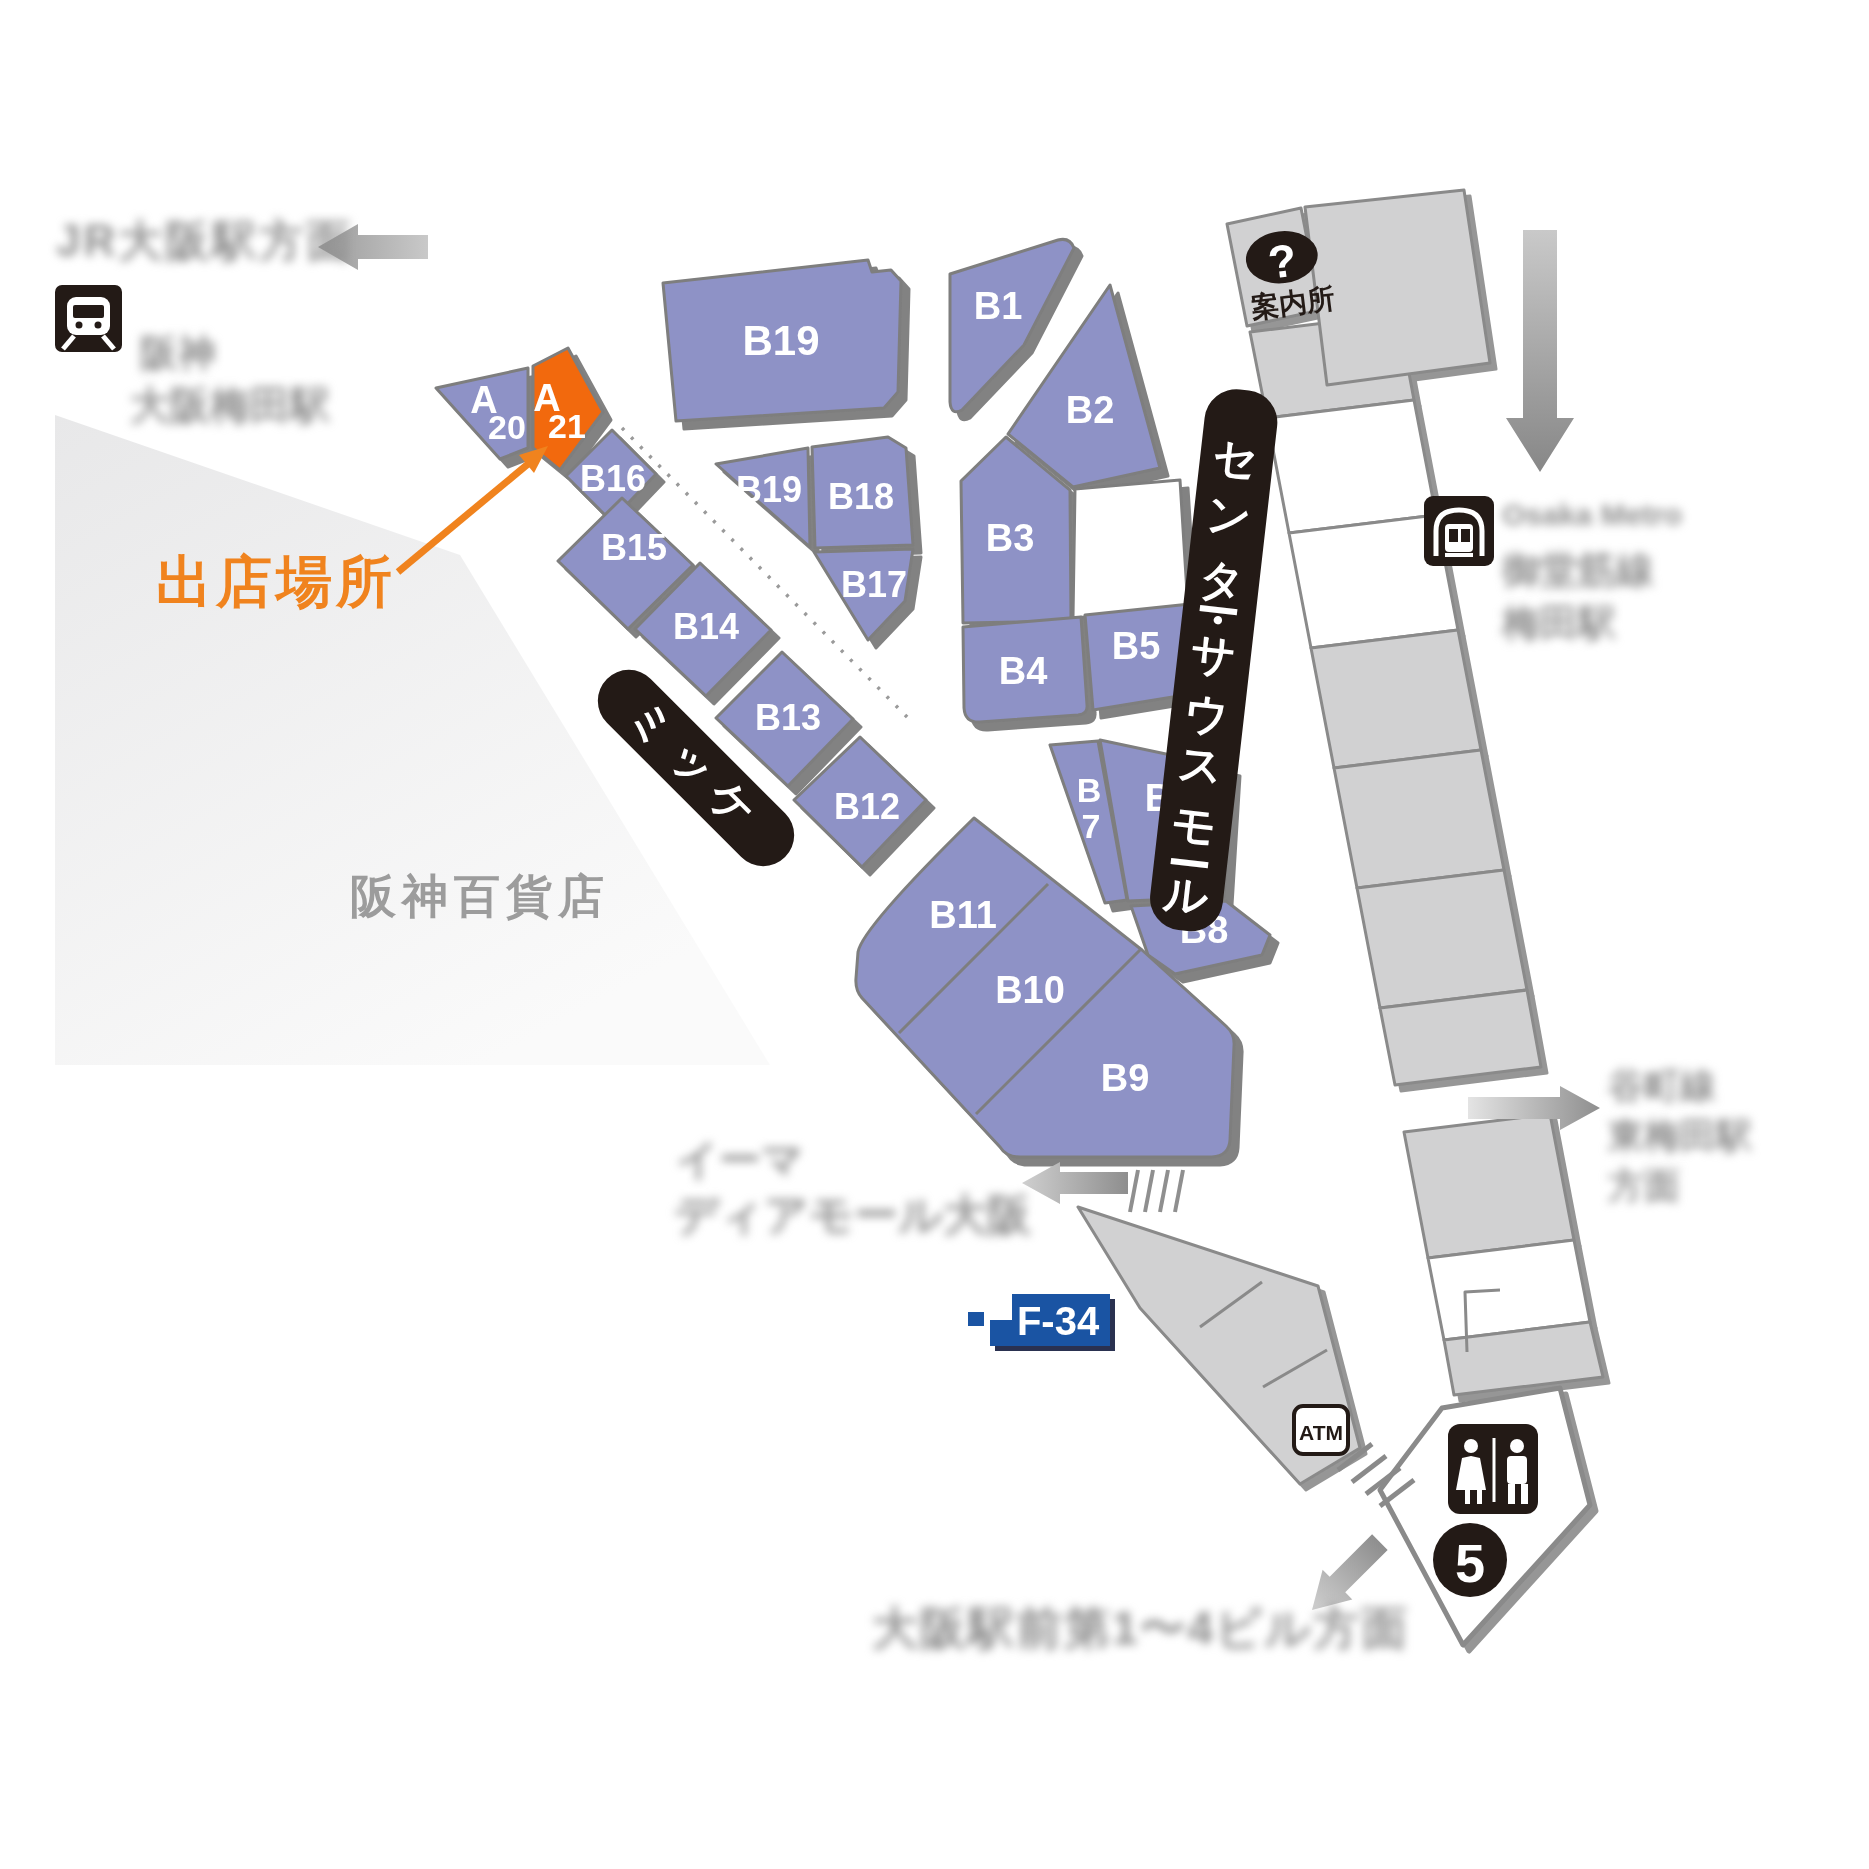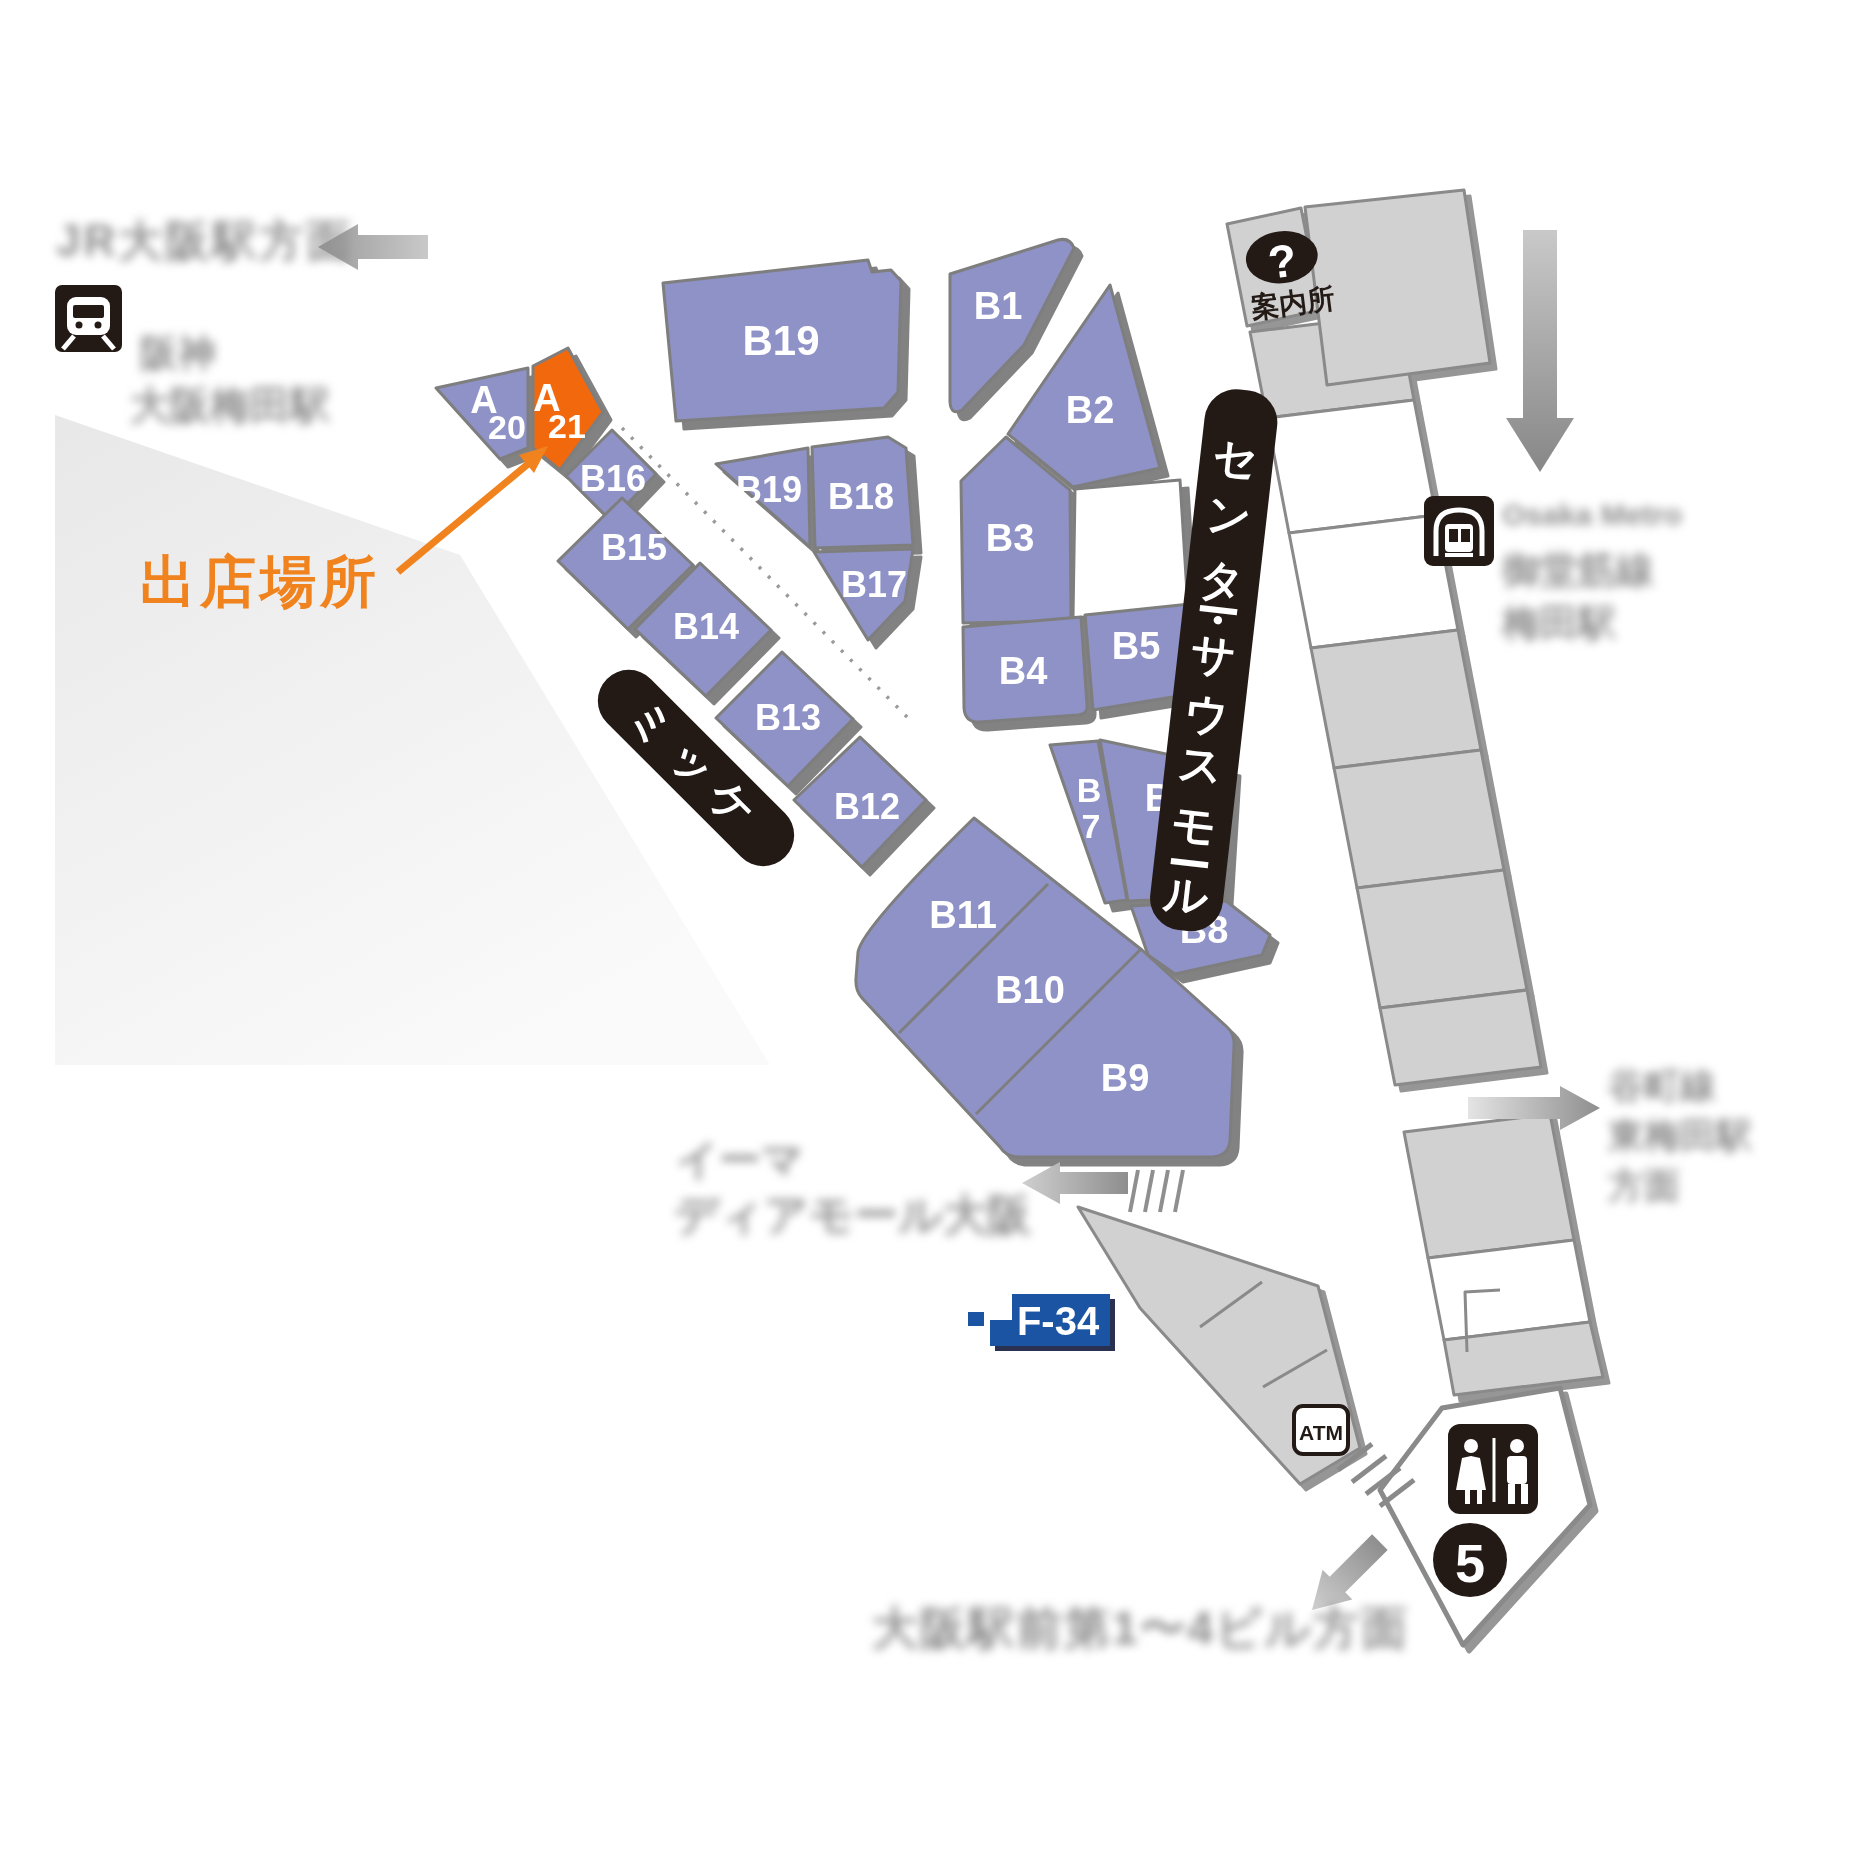--- a/index.html
+++ b/index.html
@@ -213,22 +213,23 @@
     <text class="blk-label" x="963" y="915" font-size="38" dominant-baseline="central">B11</text>
     <text class="blk-label" x="1030" y="990" font-size="38" dominant-baseline="central">B10</text>
     <text class="blk-label" x="1125" y="1078" font-size="38" dominant-baseline="central">B9</text>
   </g>
 </svg>
 
 <div class="ov censored" style="left:56px;top:212px;font-size:44px;letter-spacing:3px;">JR大阪駅方面</div>
 <div class="ov censored" style="left:140px;top:328px;font-size:38px;">阪神</div>
 <div class="ov censored" style="left:130px;top:378px;font-size:40px;">大阪梅田駅</div>
 
-<div class="ov orange-label" style="left:140px;top:545px;">出店場所</div>
-
+<div class="ov orange-label" style="left:156px;top:545px;">出店場所</div>
+
+<div class="ov gray-label" style="left:350px;top:866px;">阪神百貨店</div>
 
 <div class="banner banner-diag" style="left:570px;top:737px;">ミッケ</div>
 
 <div class="banner banner-vert" style="left:1208px;top:390px;">センター・サウスモール</div>
 
 <div class="ov censored" style="left:1502px;top:498px;font-size:30px;">Osaka Metro</div>
 <div class="ov censored" style="left:1502px;top:545px;font-size:38px;">御堂筋線</div>
 <div class="ov censored" style="left:1502px;top:598px;font-size:38px;">梅田駅</div>
 
 <div class="ov censored" style="left:1608px;top:1062px;font-size:36px;">谷町線</div>

